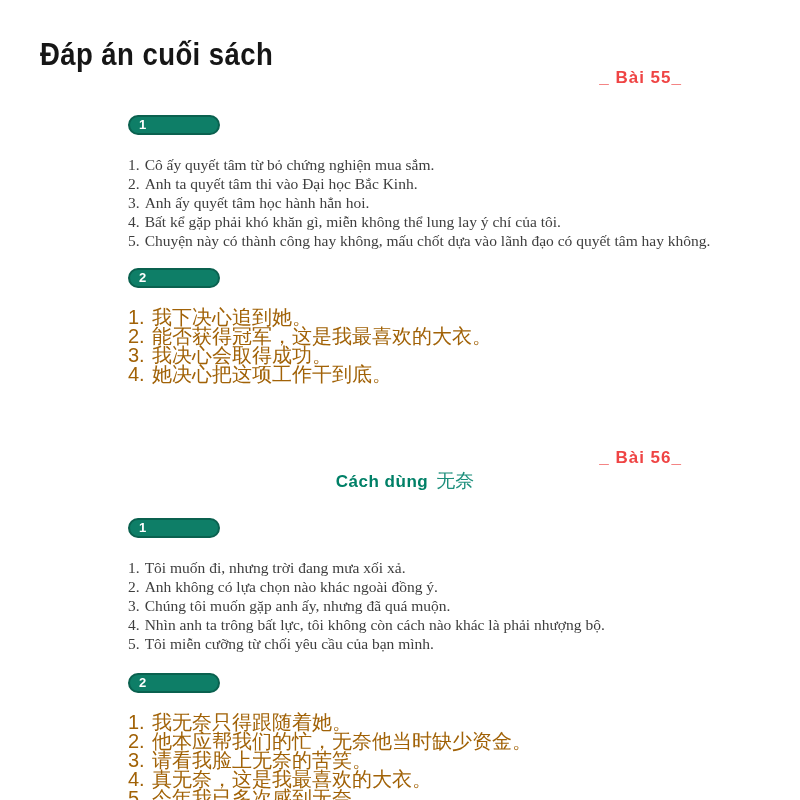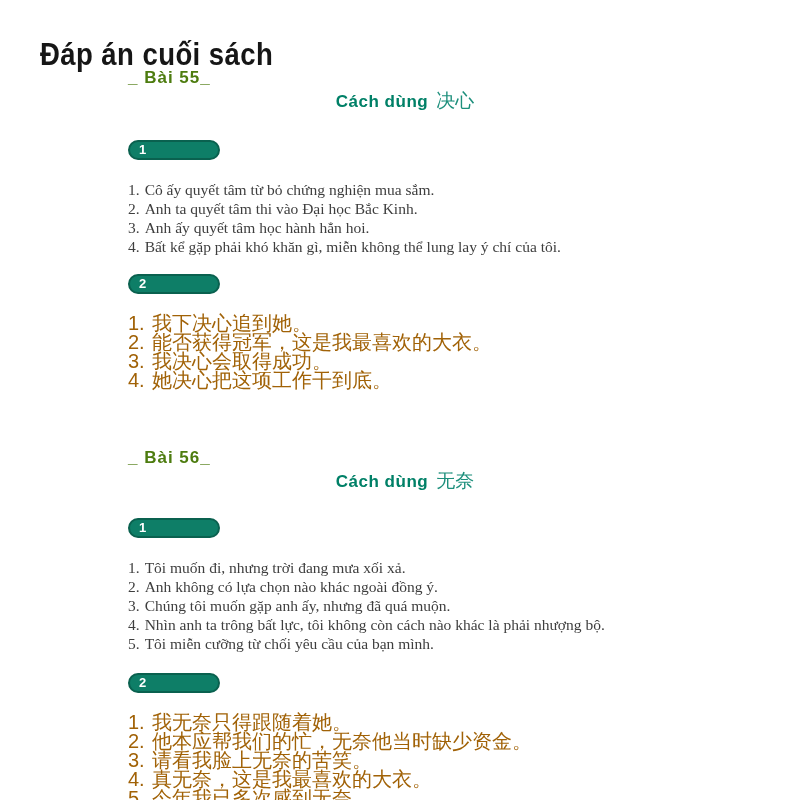--- a/index.html
+++ b/index.html
@@ -10,22 +10,22 @@
     font:700 32px "Liberation Sans", sans-serif;
     color:#161616; white-space:nowrap; letter-spacing:.5px;
     transform:scaleX(.86); transform-origin:left top;
   }
 
   .lesson { position:absolute; left:128px; width:554px; }
   #lesson-55 { top:68px; }
   #lesson-56 { top:448px; }
 
   .lesson-heading {
-    text-align:left; font:700 17px "Liberation Sans", sans-serif;
-    color:#4d7c0f; line-height:20px; letter-spacing:1px;
+    text-align:right; font:700 17px "Liberation Sans", sans-serif;
+    color:#ef4444; line-height:20px; letter-spacing:1px;
   }
   .usage-line { text-align:center; margin-top:2px; line-height:22px; white-space:nowrap; }
   .usage-label { font:700 17px "Liberation Sans", sans-serif; color:#008067; letter-spacing:.5px; }
   .usage-term  { font-size:19px; color:#1d8f7c; margin-left:8px; font-family:"Liberation Serif", serif; }
 
   .badge {
     width:92px; height:20px; background:#0e7e67;
     border:2px solid #0a614f; border-radius:11px;
     color:#ffffff; font:700 13px "Liberation Sans", sans-serif;
     line-height:16px; padding-left:9px;
@@ -45,30 +45,28 @@
   .zh-list .num { font-family:"Liberation Sans", sans-serif; display:inline-block; width:24px; }
   .zh-list .text { font-family:"Liberation Serif", serif; }
 </style>
 </head>
 <body>
 
 <div class="page-title">Đáp án cuối sách</div>
 
 <div class="lesson" id="lesson-55">
   <div class="lesson-heading">_ Bài 55_</div>
-  <div class="usage-line">
-    <span class="usage-label">Cách dùng</span><span class="usage-term">决心</span>
-  </div>
 
   <div class="badge b1-55">1</div>
   <ul class="answer-list vi-list">
     <li class="item"><span class="num">1.</span><span class="text">Cô ấy quyết tâm từ bỏ chứng nghiện mua sắm.</span></li>
     <li class="item"><span class="num">2.</span><span class="text">Anh ta quyết tâm thi vào Đại học Bắc Kinh.</span></li>
     <li class="item"><span class="num">3.</span><span class="text">Anh ấy quyết tâm học hành hẳn hoi.</span></li>
     <li class="item"><span class="num">4.</span><span class="text">Bất kể gặp phải khó khăn gì, miễn không thể lung lay ý chí của tôi.</span></li>
+    <li class="item"><span class="num">5.</span><span class="text">Chuyện này có thành công hay không, mấu chốt dựa vào lãnh đạo có quyết tâm hay không.</span></li>
   </ul>
 
   <div class="badge b2-55">2</div>
   <ul class="answer-list zh-list">
     <li class="item"><span class="num">1.</span><span class="text">我下决心追到她。</span></li>
     <li class="item"><span class="num">2.</span><span class="text">能否获得冠军，这是我最喜欢的大衣。</span></li>
     <li class="item"><span class="num">3.</span><span class="text">我决心会取得成功。</span></li>
     <li class="item"><span class="num">4.</span><span class="text">她决心把这项工作干到底。</span></li>
   </ul>
 </div>

